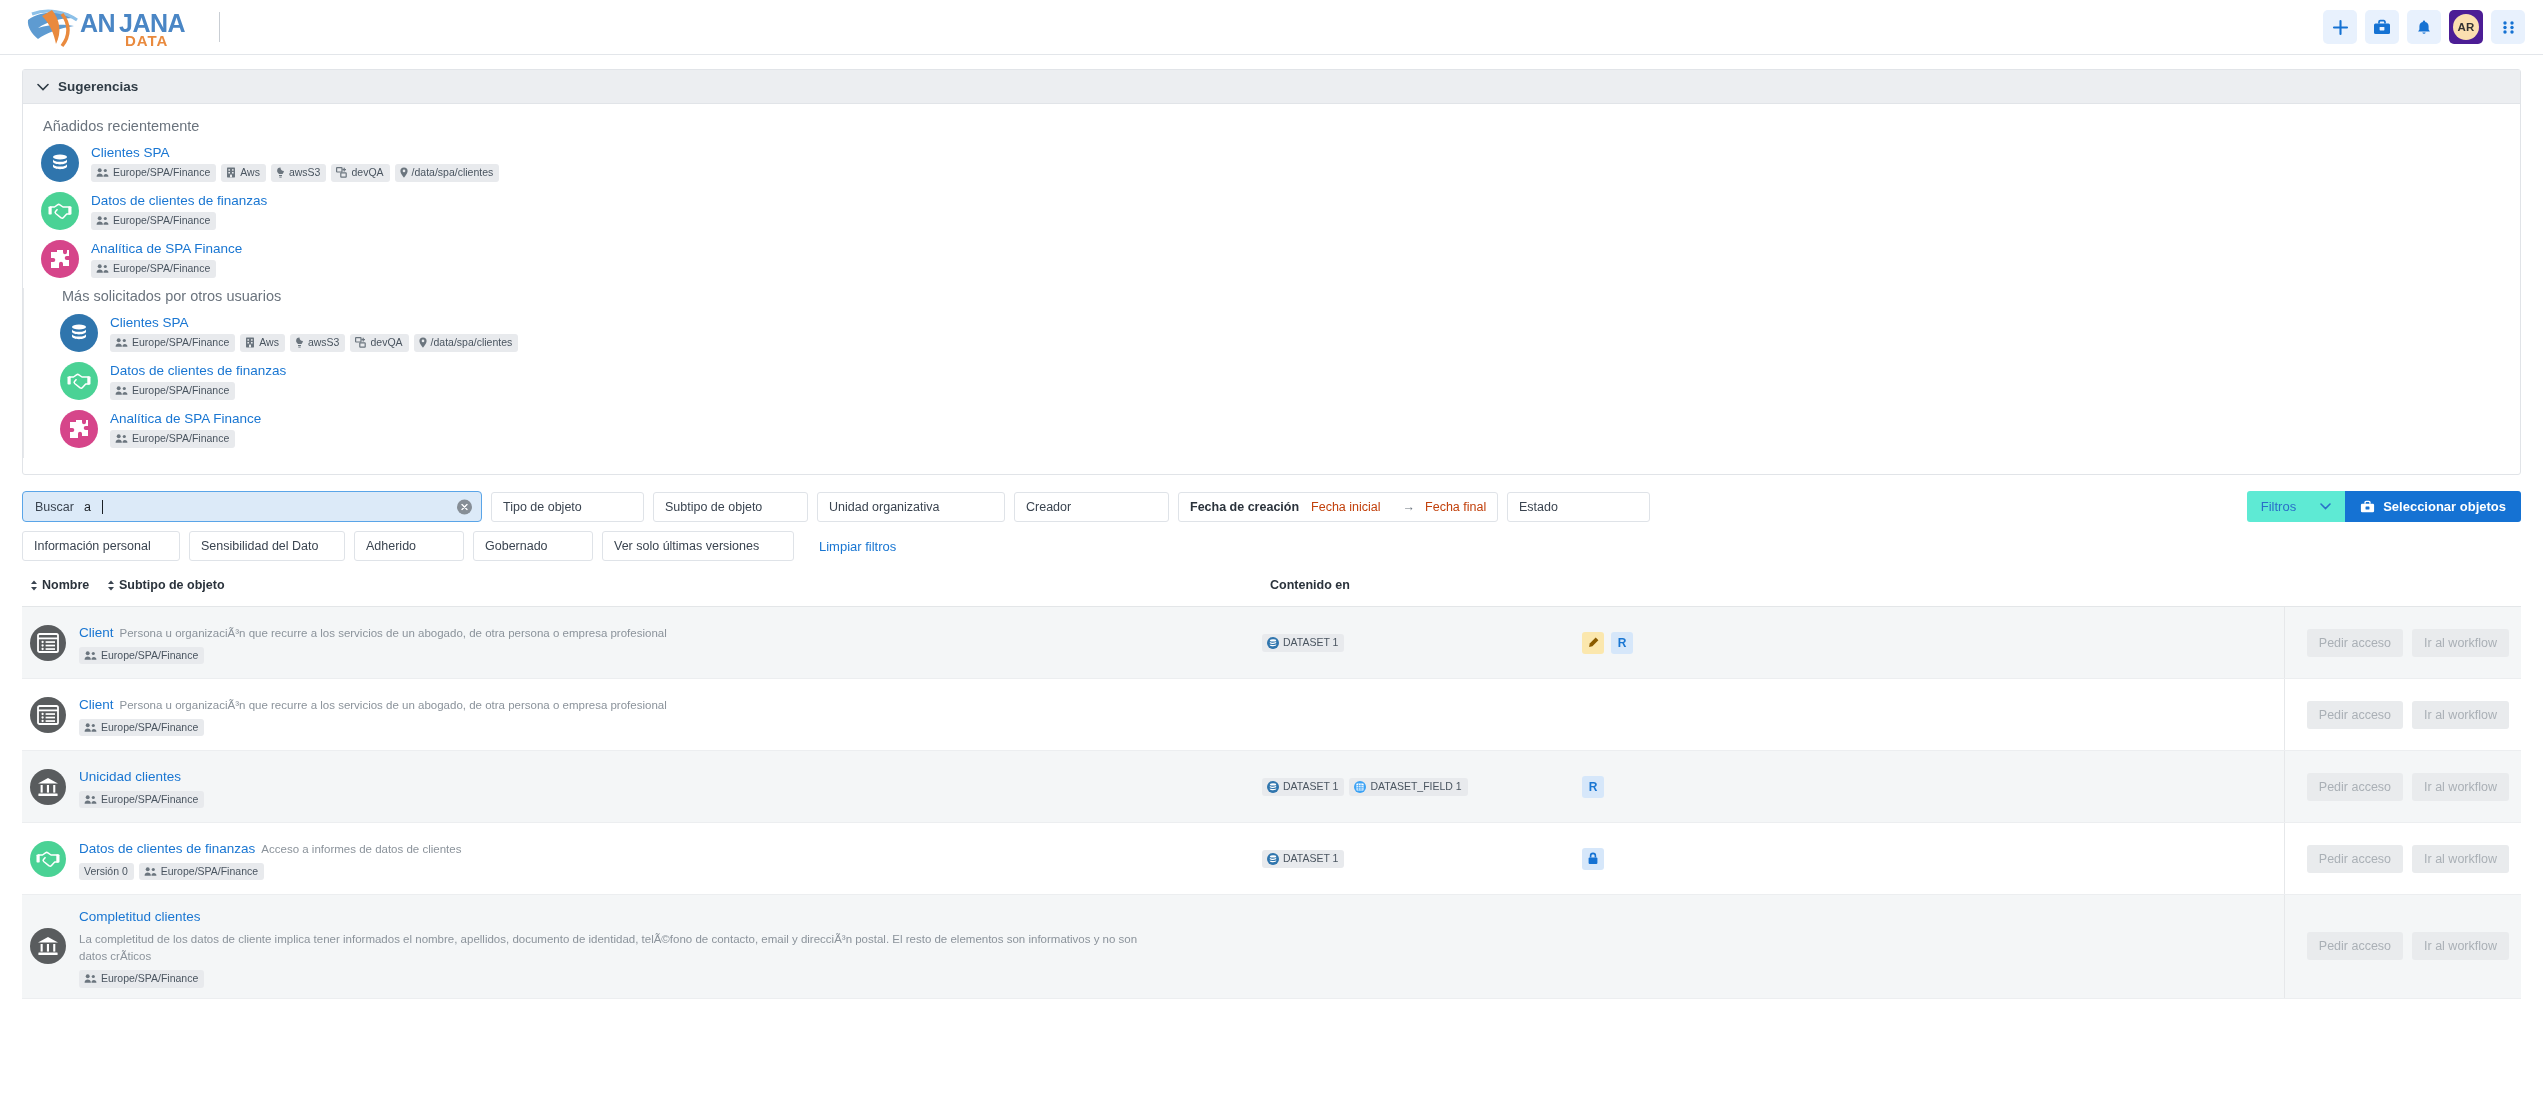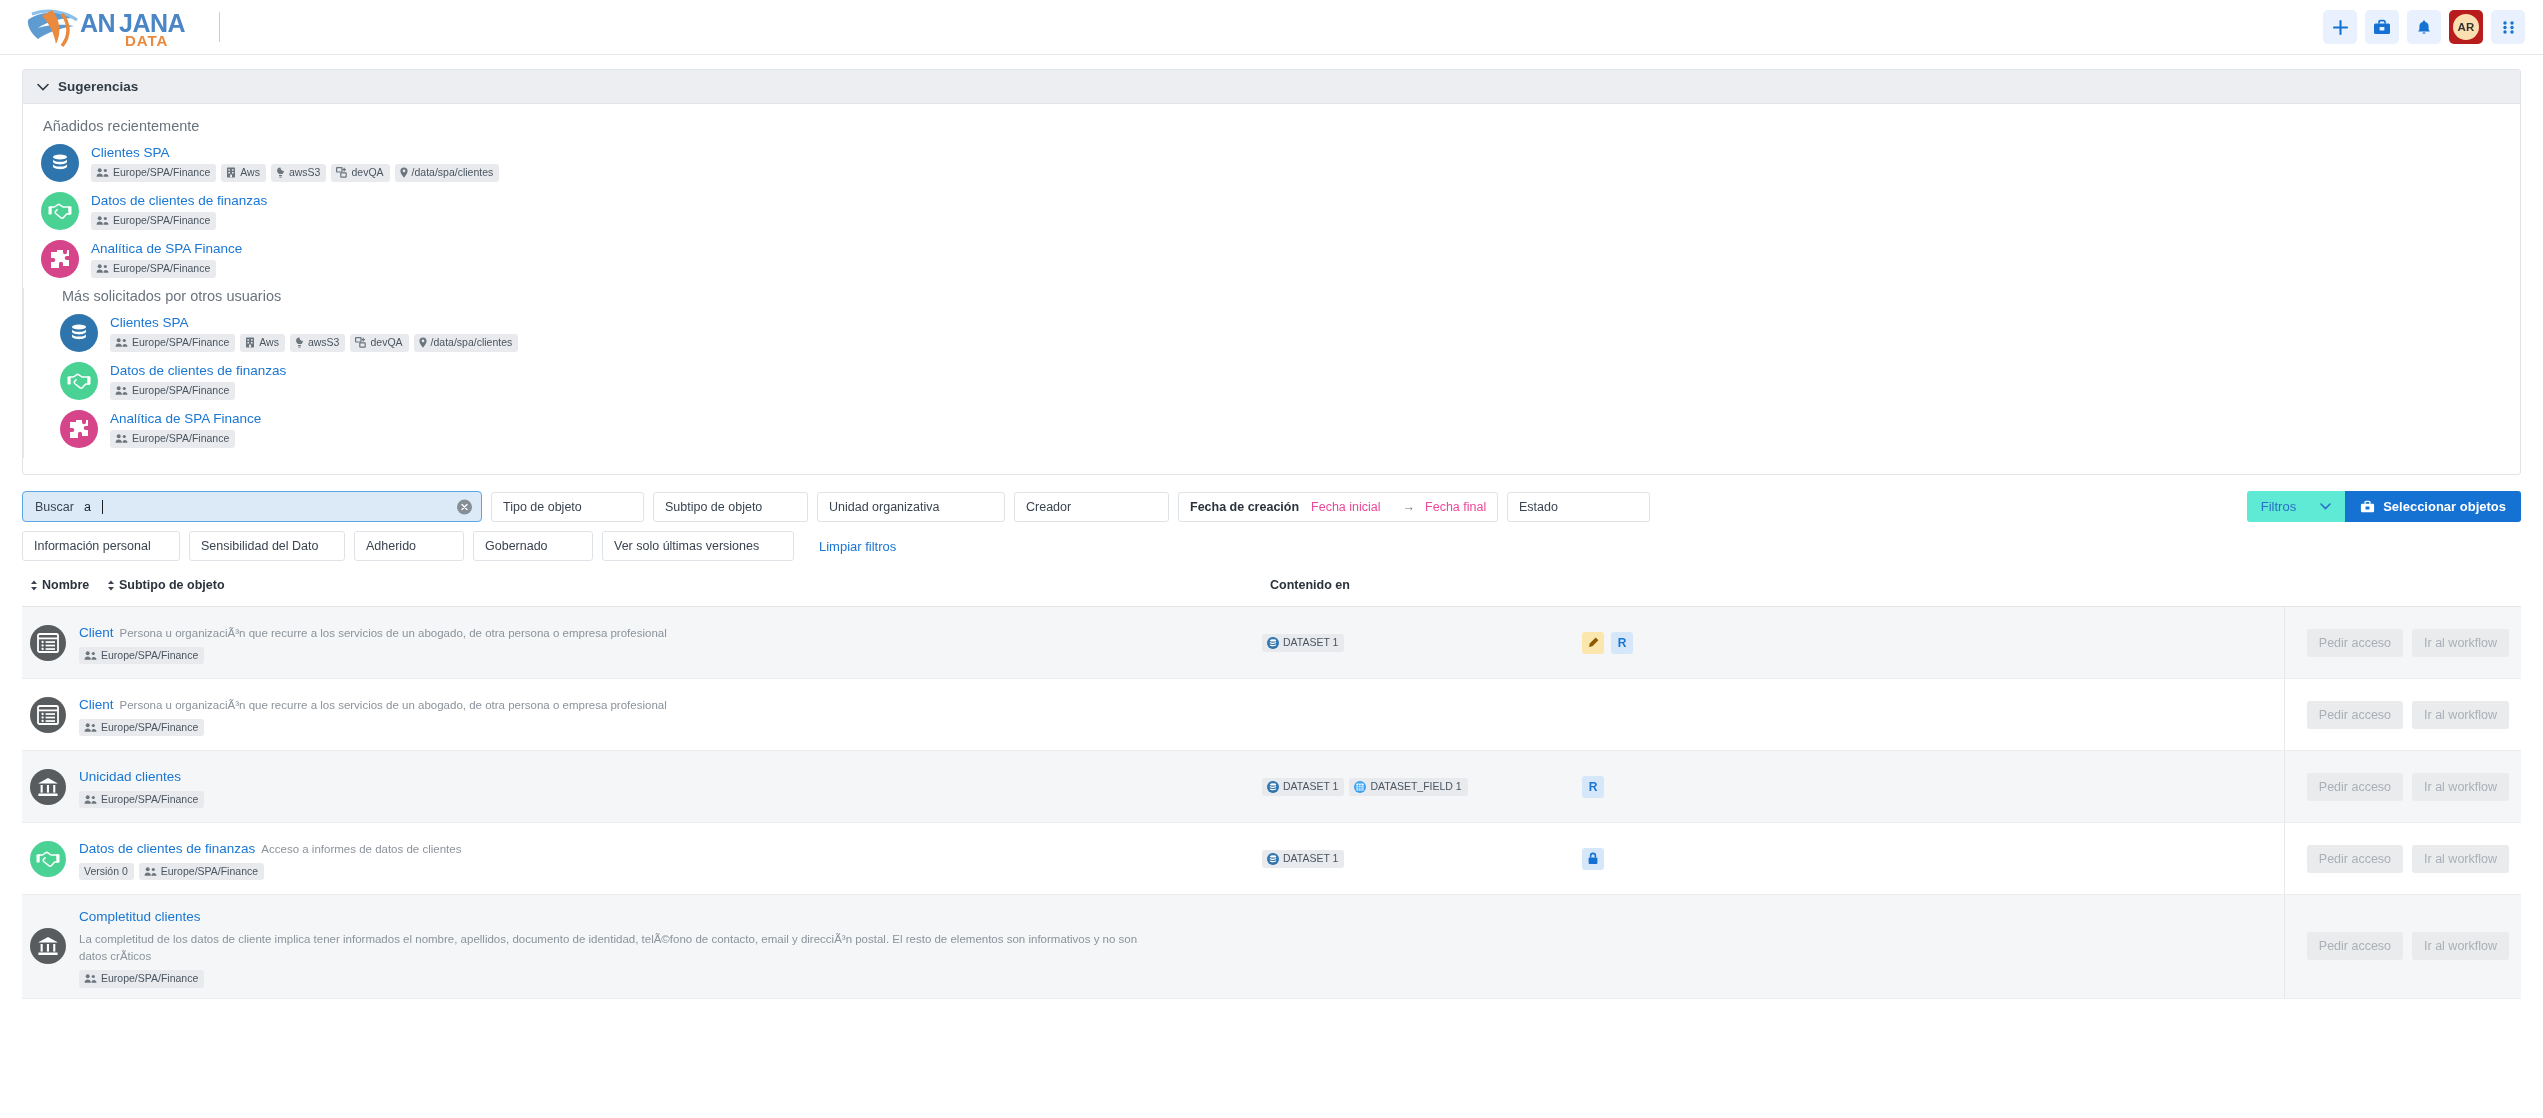--- a/index.html
+++ b/index.html
@@ -27,21 +27,21 @@
   .topbar-spacer { flex: 1 1 auto; }
   .topbar-icons { display: flex; align-items: center; gap: 8px; }
   .ticon {
     width: 34px; height: 34px; border-radius: 5px;
     background: #e8f1fd;
     display: flex; align-items: center; justify-content: center;
     cursor: pointer;
   }
   .ticon svg { display: block; }
   .avatar-btn {
-    width: 34px; height: 34px; border-radius: 5px; background: #b91c1c;
+    width: 34px; height: 34px; border-radius: 5px; background: #4c1d95;
     display: flex; align-items: center; justify-content: center; cursor: pointer;
   }
   .avatar {
     width: 26px; height: 26px; border-radius: 50%;
     background: #fbdfb0; color: #333;
     font-size: 11.5px; font-weight: 700;
     display: flex; align-items: center; justify-content: center;
     letter-spacing: .2px;
   }
 
@@ -112,21 +112,21 @@
   }
   .fbox.w-tipo { width: 153px; }
   .fbox.w-subtipo { width: 155px; }
   .fbox.w-unidad { width: 188px; }
   .fbox.w-creador { width: 155px; }
   .fbox.w-estado { width: 143px; }
   .fbox.date-box {
     width: 320px; gap: 0; justify-content: flex-start;
   }
   .date-lbl { color: #2b333c; font-weight: 700; font-size: 12.5px; }
-  .date-ph { color: #ec4899; font-size: 12.5px; margin-left: 12px; }
+  .date-ph { color: #c2410c; font-size: 12.5px; margin-left: 12px; }
   .date-arrow { color: #6a737d; font-size: 12.5px; margin: 0 10px 0 22px; }
   .fbox.w-info { width: 158px; }
   .fbox.w-sens { width: 156px; }
   .fbox.w-adh { width: 110px; }
   .fbox.w-gob { width: 120px; }
   .fbox.w-ver { width: 192px; }
   .link-clear {
     color: #1976d2; font-size: 13px; cursor: pointer; margin-left: 16px;
   }
   .filters-right { margin-left: auto; display: flex; align-items: center; gap: 0; }

